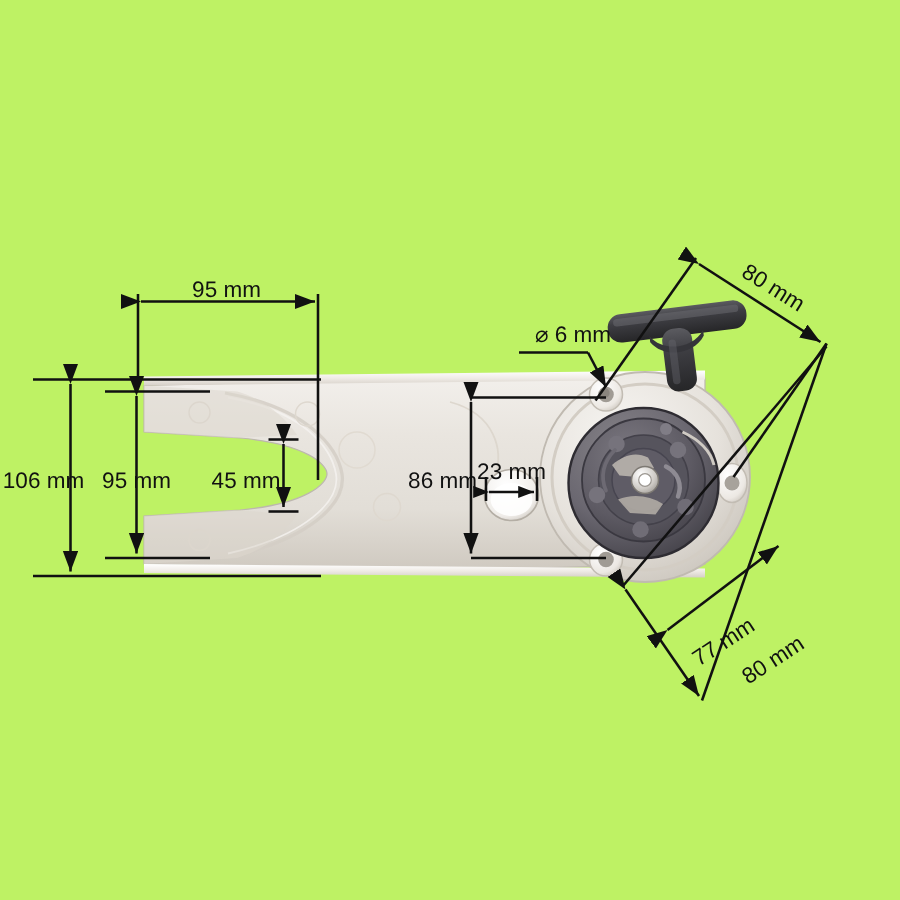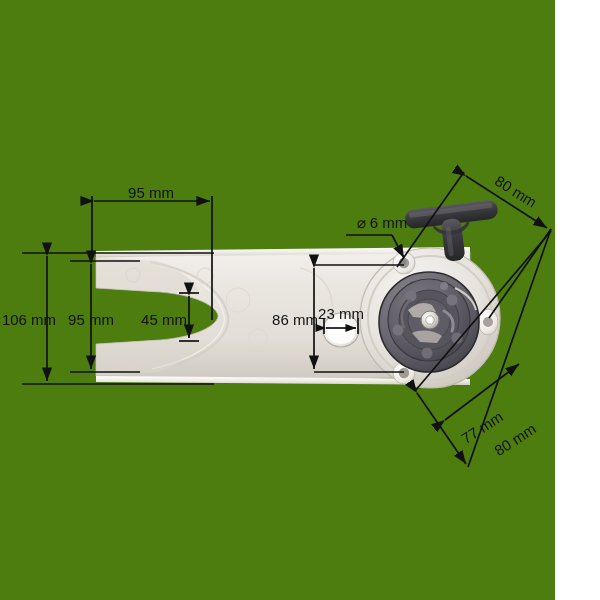--- a/index.html
+++ b/index.html
@@ -1,18 +1,18 @@
 <!DOCTYPE html>
 <html><head>
 <meta charset="utf-8">
 <style>
   html,body{margin:0;padding:0;background:#ffffff;}
   body{width:600px;height:600px;overflow:hidden;
        font-family:"Liberation Sans","DejaVu Sans",sans-serif;}
-  #stage{position:relative;width:555px;height:600px;background:#4d7c0f;}
+  #stage{position:relative;width:600px;height:600px;background:#bef264;}
   #stage svg{position:absolute;left:0;top:0;}
   .dimtext{font-family:"Liberation Sans","DejaVu Sans",sans-serif;
            font-size:15px;fill:#111111;}
 </style>
 </head>
 <body>
 
 <div id="stage">
 
   <svg width="600" height="600" viewBox="0 0 600 600">

